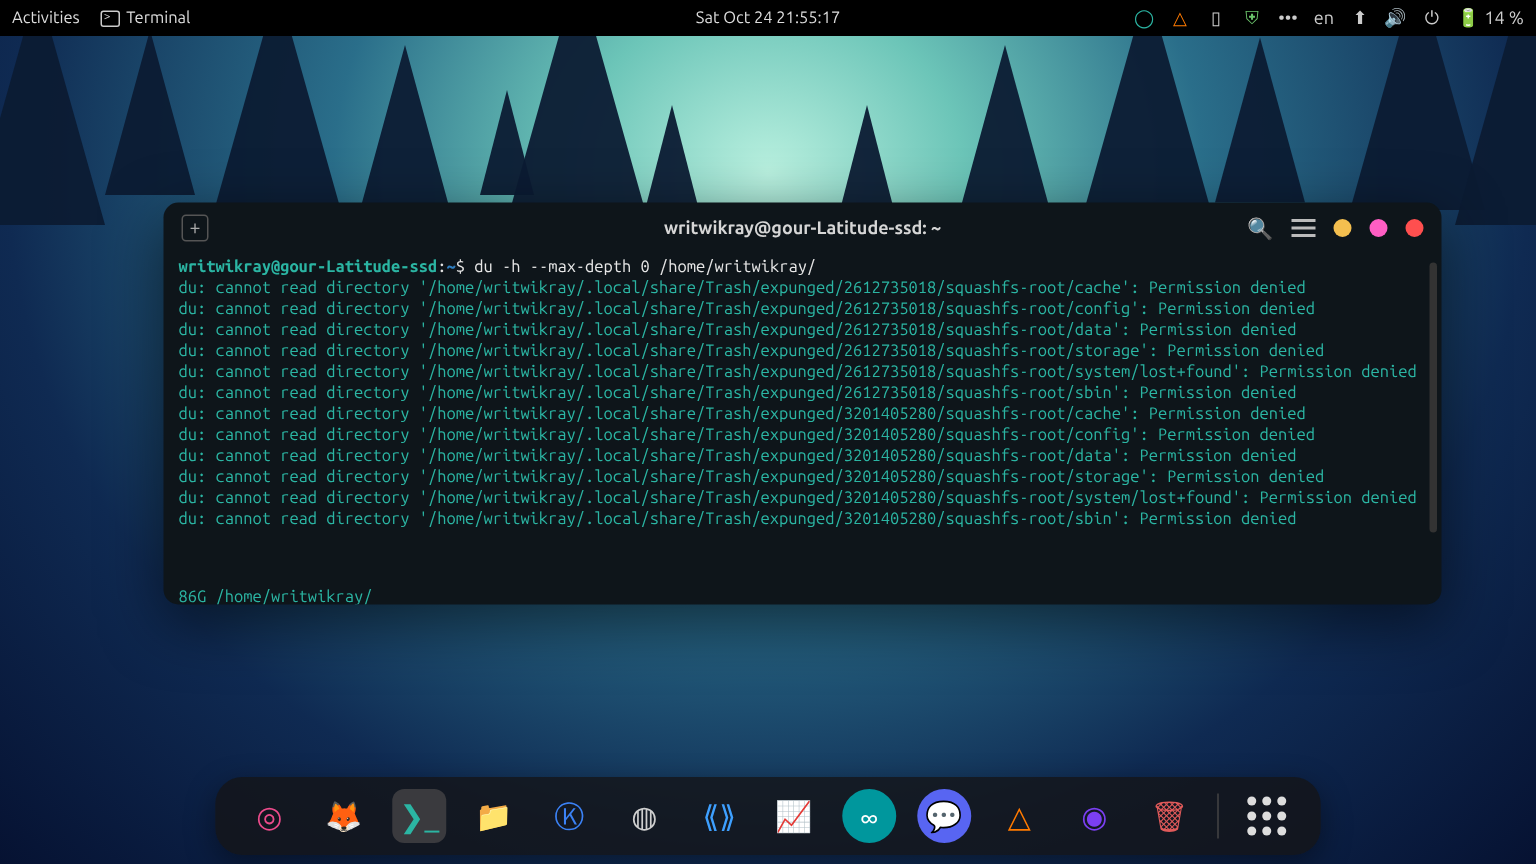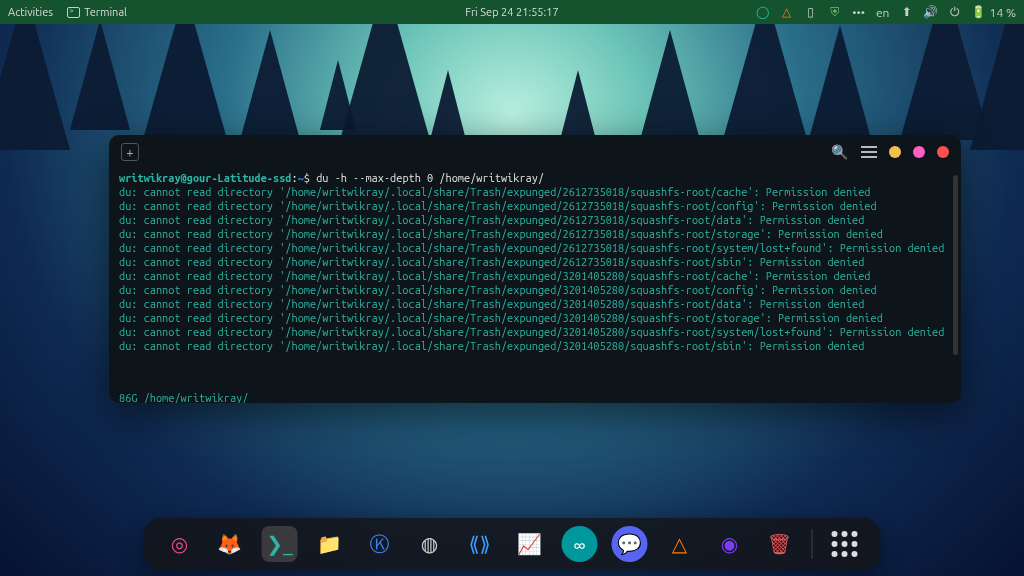--- a/index.html
+++ b/index.html
@@ -8,21 +8,21 @@
     background:
       radial-gradient(ellipse at 50% 20%, #b9f0df 0%, #6cc5b8 18%, #2a6e8a 40%, #0f2a52 70%, #061232 100%);
   }
   
   .trees { position:absolute; inset:0; pointer-events:none; }
   .tree { position:absolute; width:0; height:0; border-left:45px solid transparent; border-right:45px solid transparent; border-bottom:160px solid #0c1b33; opacity:.95; }
   .tree.small { border-left-width:30px; border-right-width:30px; border-bottom-width:110px; }
   .tree.tiny { border-left-width:18px; border-right-width:18px; border-bottom-width:70px; }
 
   
-  .topbar { position:absolute; top:0; left:0; right:0; height:24px; background:#14532d; color:#ddd; display:flex; align-items:center; font-size:11px; padding:0 8px; gap:14px; z-index:5; }
+  .topbar { position:absolute; top:0; left:0; right:0; height:24px; background:#000000; color:#ddd; display:flex; align-items:center; font-size:11px; padding:0 8px; gap:14px; z-index:5; }
   .topbar .spacer { flex:1; }
   .topbar .clock { position:absolute; left:50%; transform:translateX(-50%); }
   .tray { display:flex; align-items:center; gap:10px; }
   .tray-icon { width:14px; height:14px; display:flex; align-items:center; justify-content:center; font-size:12px; color:#ccc; }
 
   
   .termwin { position:absolute; top:135px; left:109px; width:852px; height:268px; background:#0e151a; border-radius:10px; box-shadow:0 12px 40px rgba(0,0,0,.55); display:flex; flex-direction:column; overflow:hidden; z-index:4; }
   .term-titlebar { height:34px; display:flex; align-items:center; padding:0 12px; gap:10px; color:#d6d6d6; font-size:12px; position:relative; }
   .term-titlebar .newtab { width:18px; height:18px; border:1px solid #555; border-radius:3px; display:flex; align-items:center; justify-content:center; font-size:13px; color:#aaa; }
   .term-titlebar .title { position:absolute; left:50%; transform:translateX(-50%); font-weight:600; }
@@ -66,39 +66,40 @@
   <div class="tree small" style="top:30px; left:640px;"></div>
   <div class="tree" style="top:-10px; left:720px;"></div>
   <div class="tree small" style="top:25px; left:810px;"></div>
   <div class="tree" style="top:-20px; left:900px;"></div>
   <div class="tree" style="top:-10px; left:970px;"></div>
 </div>
 
 <div class="topbar">
   <span>Activities</span>
   <span><span class="term-icon"></span><span>Terminal</span></span>
-  <span class="clock">Fri Sep 24  21:55:17</span>
+  <span class="clock">Sat Oct 24  21:55:17</span>
   <span class="spacer"></span>
   <div class="tray">
     <span class="tray-icon" style="color:#2bb5a3;">◯</span>
     <span class="tray-icon" style="color:#ff7a00;">△</span>
     <span class="tray-icon">▯</span>
     <span class="tray-icon" style="color:#6cc56c;">⛨</span>
     <span class="tray-icon">•••</span>
     <span class="tray-icon">en</span>
     <span class="tray-icon">⬆</span>
     <span class="tray-icon">🔊</span>
     <span class="tray-icon">⏻</span>
     <span class="tray-icon" style="width:auto; gap:3px;">🔋<span>14 %</span></span>
   </div>
 </div>
 
 <div class="termwin">
   <div class="term-titlebar">
     <div class="newtab">+</div>
+    <div class="title">writwikray@gour-Latitude-ssd: ~</div>
     <div class="right">
       <span style="font-size:14px;">🔍</span>
       <div class="hamburger">
           <span></span>
           <span></span>
           <span></span>
         </div>
       <span class="winbtn" style="background:#f4bf4f;"></span>
       <span class="winbtn" style="background:#ff5ec4;"></span>
       <span class="winbtn" style="background:#ff4f4f;"></span>

